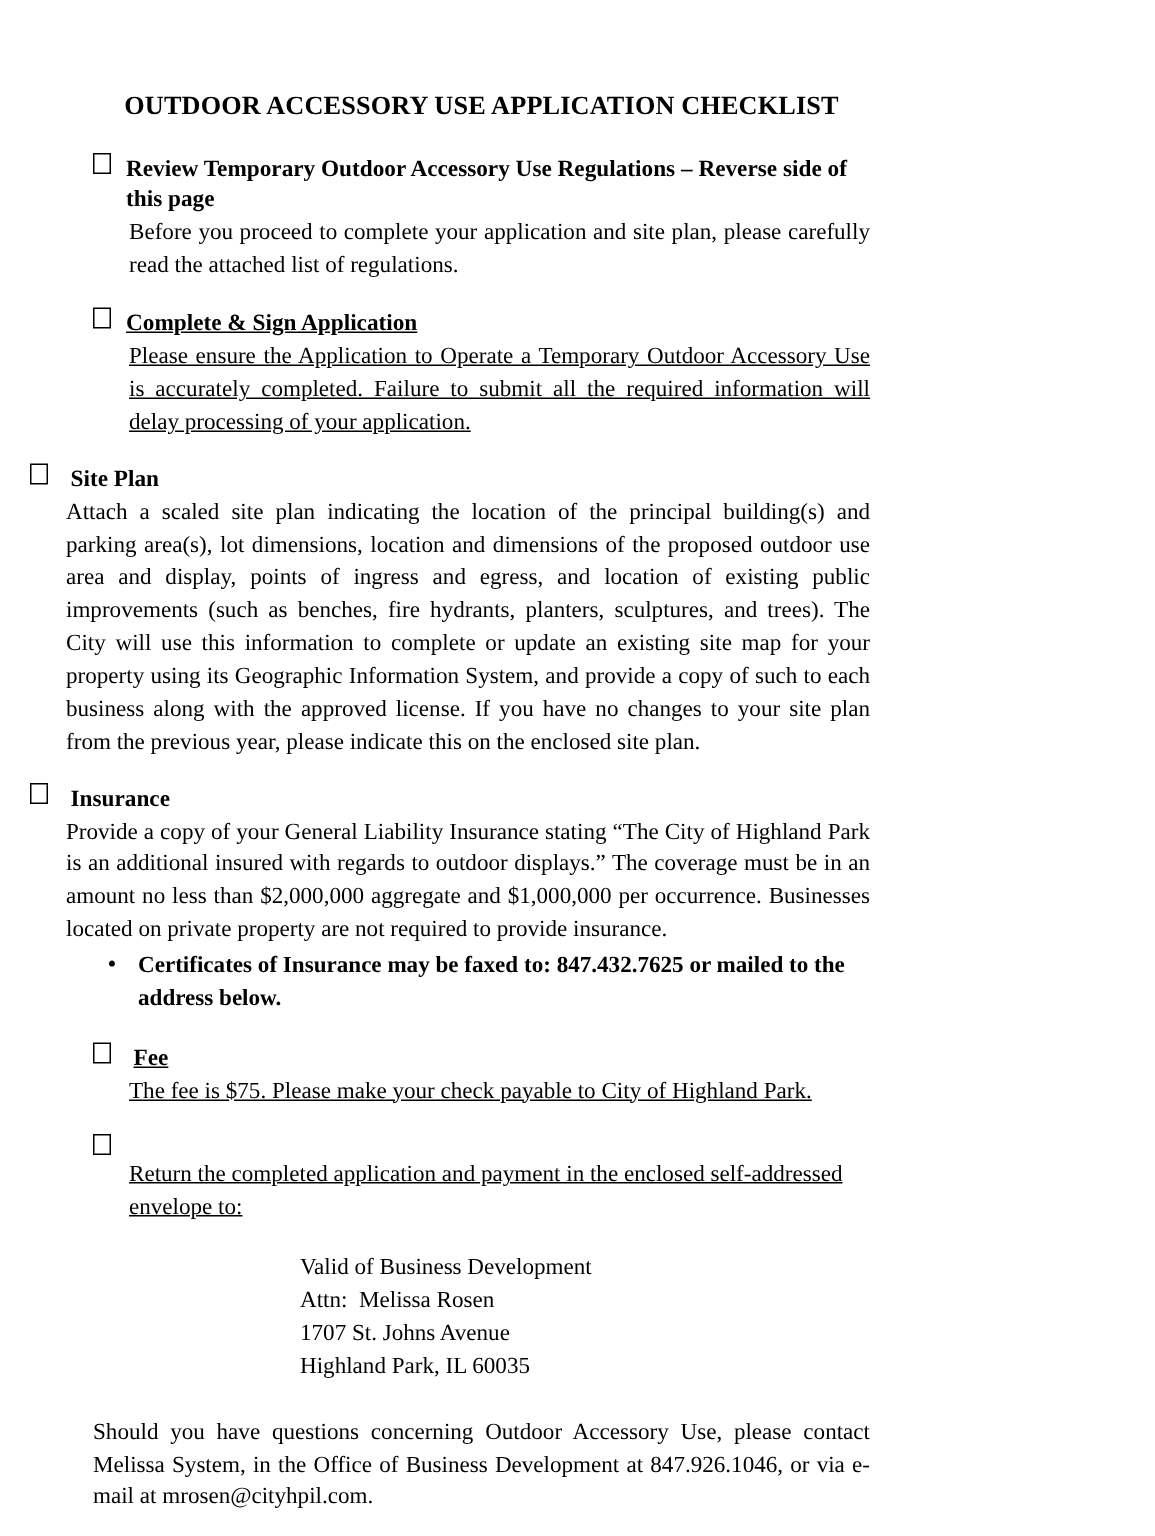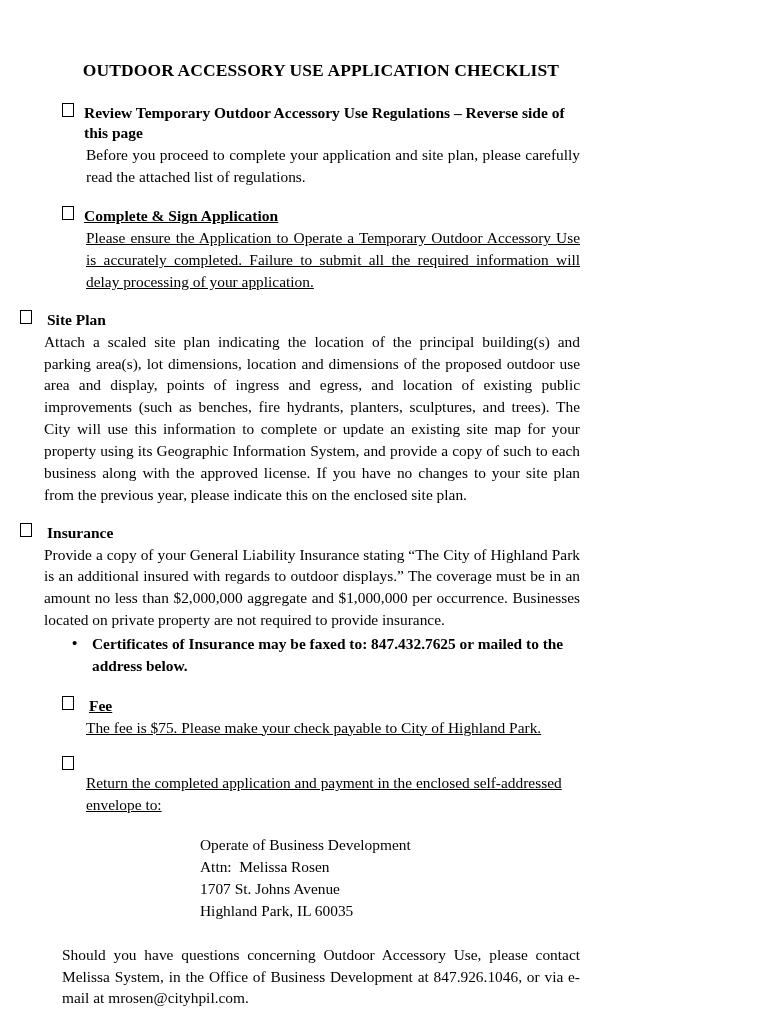--- a/index.html
+++ b/index.html
@@ -197,21 +197,21 @@
     <li class="check-item gap-md">
       <div class="heading-row">
         <span class="checkbox-glyph"></span>
       </div>
       <p class="body-para no-justify">Return the completed application and payment in the enclosed self-addressed envelope to:</p>
     </li>
 
   </ul>
 
   <div class="address-block">
-    <div class="address-line">Operate of Business Development</div>
+    <div class="address-line">Valid of Business Development</div>
     <div class="address-line">Attn:  Melissa Rosen</div>
     <div class="address-line">1707 St. Johns Avenue</div>
     <div class="address-line">Highland Park, IL 60035</div>
   </div>
 
   <p class="closing-para">Should you have questions concerning Outdoor Accessory Use, please contact Melissa System, in the Office of Business Development at 847.926.1046, or via e-mail at mrosen@cityhpil.com.</p>
 
   <p class="footer-note">Temporary Outdoor Accessory Use Licenses Are Valid April 1 - November 15.</p>
 
 </div>

